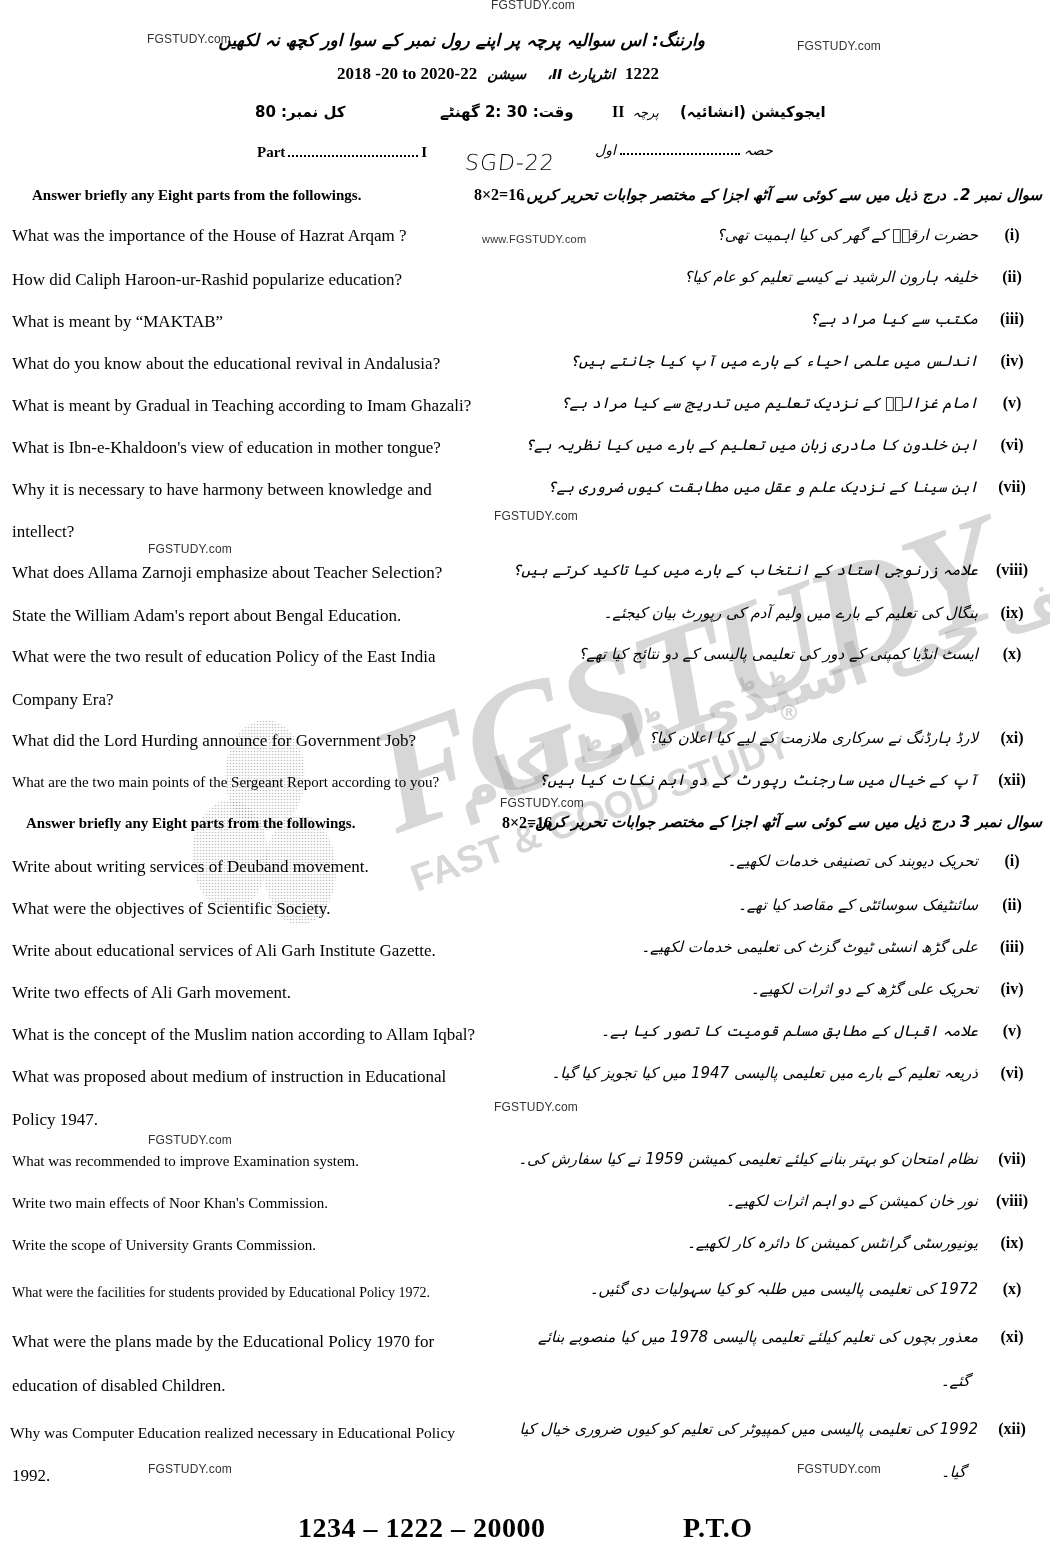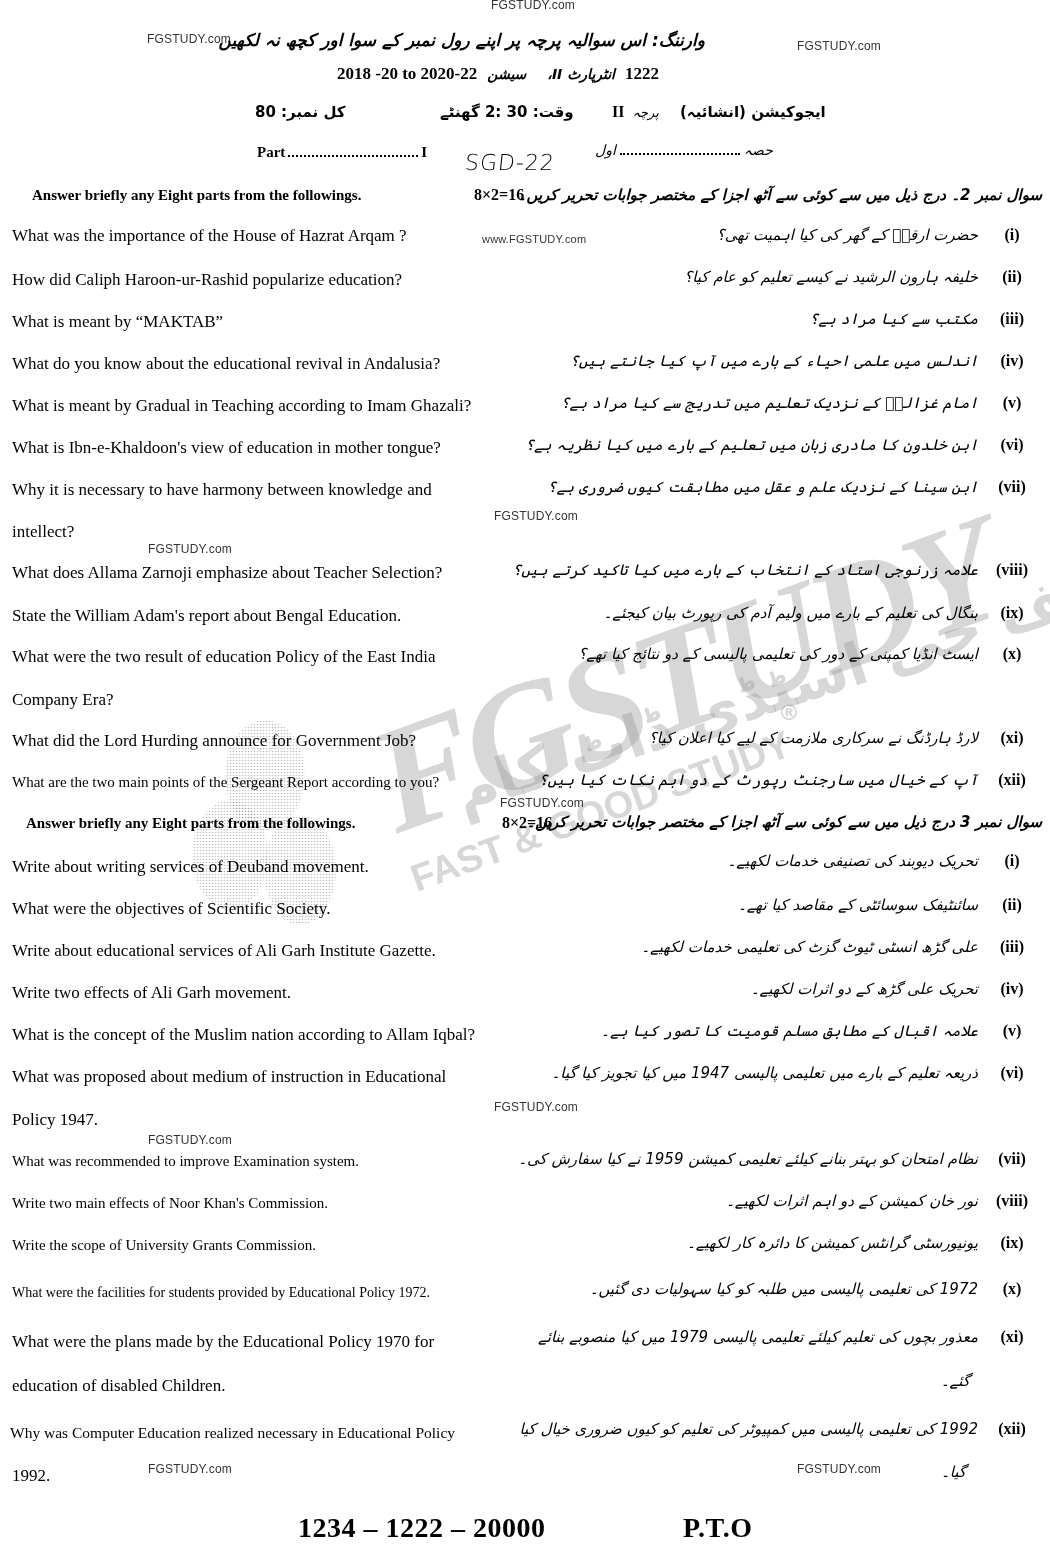--- a/index.html
+++ b/index.html
@@ -250,21 +250,21 @@
 
 <div class="abs q-en" style="top:1285px; font-size:14px;">What were the facilities for students provided by Educational Policy 1972.</div>
 <div class="abs q-ur-row" style="top:1280px;">
   <span class="urdu">1972 کی تعلیمی پالیسی میں طلبہ کو کیا سہولیات دی گئیں۔</span>
   <span class="roman">(x)</span>
 </div>
 
 <div class="abs q-en" style="top:1332px;">What were the plans made by the Educational Policy 1970 for</div>
 <div class="abs q-en" style="top:1376px;">education of disabled Children.</div>
 <div class="abs q-ur-row" style="top:1328px;">
-  <span class="urdu">معذور بچوں کی تعلیم کیلئے تعلیمی پالیسی 1979 میں کیا منصوبے بنائے</span>
+  <span class="urdu">معذور بچوں کی تعلیم کیلئے تعلیمی پالیسی 1978 میں کیا منصوبے بنائے</span>
   <span class="roman">(xi)</span>
 </div>
 <div class="abs urdu" style="right:80px; top:1372px;">گئے۔</div>
 
 <div class="abs q-en" style="top:1424px; left:10px; font-size:15.5px;">Why was Computer Education realized necessary in Educational Policy</div>
 <div class="abs q-en" style="top:1466px;">1992.</div>
 <div class="abs q-ur-row" style="top:1420px;">
   <span class="urdu">1992 کی تعلیمی پالیسی میں کمپیوٹر کی تعلیم کو کیوں ضروری خیال کیا</span>
   <span class="roman">(xii)</span>
 </div>

